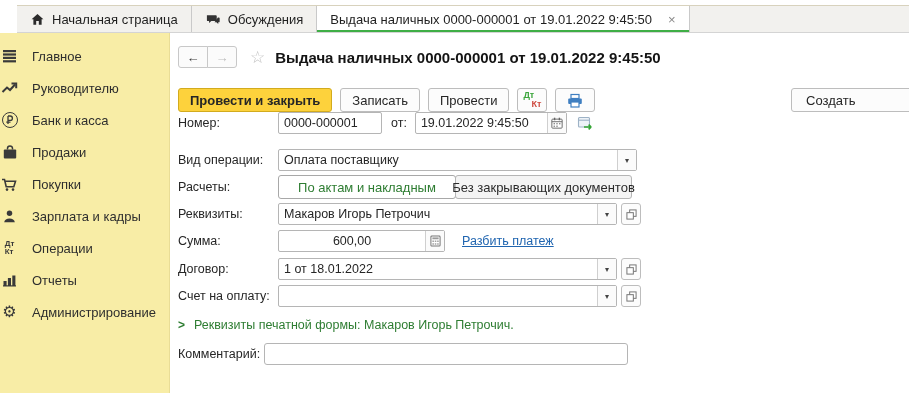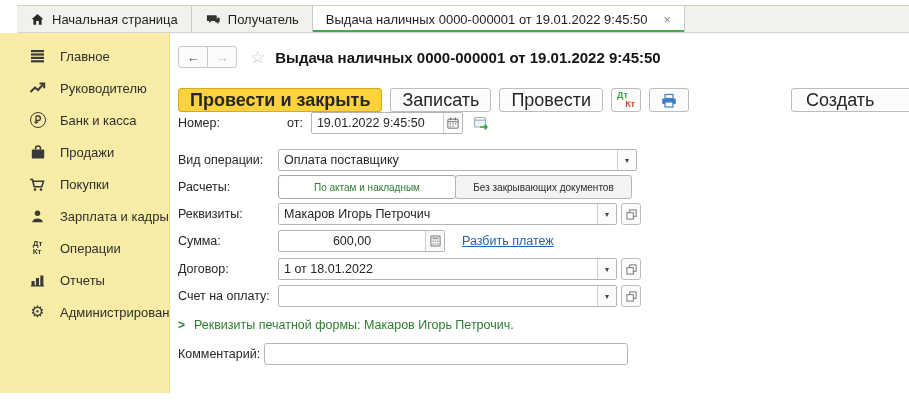--- a/index.html
+++ b/index.html
@@ -13,21 +13,21 @@
     display:flex;margin-left:17px; }
   .tab { display:flex; align-items:center; gap:7px; padding:0 13px;
     border-right:1px solid #c9c9c9; font-size:13px; color:#1f1f1f; white-space:nowrap; }
   .tab.active { background:#fff; box-shadow:inset 0 -2px 0 #3fae46; }
   .tabclose { margin-left:9px; color:#8a8a8a; font-size:13px; }
   .tabfill { flex:1; }
 
   
   .sidebar { position:absolute; top:33px; left:0; width:170px; height:360px;
     background:#f8eda6; border-right:1px solid #e9dd96; padding-top:7px; }
-  .sbitem { height:32px; display:flex; align-items:center; padding-left:28px;
+  .sbitem { height:32px; display:flex; align-items:center; padding-left:0;
     font-size:13px; color:#2e2e2e; }
   .sbicon { width:19px; height:19px; margin-right:13px; display:flex;
     align-items:center; justify-content:center; color:#3a3a3a; flex:none; }
   .rubcirc { width:16px; height:16px; border:1.4px solid #3a3a3a; border-radius:50%;
     display:flex; align-items:center; justify-content:center; }
   .dtkt-mini { font-size:8px; line-height:8px; font-weight:bold; color:#3a3a3a; }
   .dtkt-mini .l2 { text-align:right; }
   .gear-glyph { font-size:16px; line-height:16px; }
 
   
@@ -37,21 +37,21 @@
   .navbtn { width:30px; height:22px; border:1px solid #c8c8c8; background:#fbfbfb;
     display:flex; align-items:center; justify-content:center; font-size:13px; color:#3c3c3c; }
   .navbtn.back { border-radius:3px 0 0 3px; }
   .navbtn.fwd { border-radius:0 3px 3px 0; margin-left:-1px; color:#bdbdbd; }
   .star { margin-left:13px; font-size:17px; color:#c3c3c3; line-height:17px; }
   .doc-title { margin-left:10px; font-size:15px; font-weight:bold; color:#141414; white-space:nowrap; }
 
   .toolbar { position:absolute; left:8px; top:55px; width:731px; height:24px;
     display:flex; align-items:center; gap:8px; }
   .btn { height:24px; border:1px solid #bdbdbd; border-radius:3px; background:#fcfcfc;
-    font-size:18px; color:#262626; display:flex; align-items:center; justify-content:center;
+    font-size:13px; color:#262626; display:flex; align-items:center; justify-content:center;
     padding:7px 11px; white-space:nowrap; }
   .btn.primary { background:#fdd23c; border-color:#d2ab1e; font-weight:bold; }
   .btn.dtkt { padding:2px 5px; flex-direction:column; align-items:stretch;
     line-height:9px; font-size:9px; font-weight:bold; width:30px; }
   .btn.dtkt .dt { color:#3aa53a; text-align:left; }
   .btn.dtkt .kt { color:#cf4a40; text-align:right; }
   .btn.print { gap:7px; }
   .btn.create { position:absolute; left:613px; top:0; width:240px;
     justify-content:flex-start; padding-left:14px; }
 
@@ -63,21 +63,21 @@
     display:flex; align-items:center; }
   .field .val { padding:0 5px; flex:1; overflow:hidden; }
   .field .val.right { text-align:center; }
   .seg { width:19px; align-self:stretch; border-left:1px solid #cfcfcf; background:#fbfbfb;
     display:flex; align-items:center; justify-content:center; color:#555; flex:none; }
   .seg.dd { font-size:8px; color:#444; }
   .xbtn { width:20px; height:22px; border:1px solid #bdbdbd; border-radius:3px;
     background:#fcfcfc; margin-left:4px; display:flex; align-items:center; justify-content:center; }
   .mid-lbl { margin:0 8px 0 9px; }
   .tgl { height:24px; display:flex; align-items:center; justify-content:center;
-    font-size:10px; border:1px solid #b5b5b5; border-radius:3px; background:#f4f4f4; color:#2b2b2b; }
+    font-size:13px; border:1px solid #b5b5b5; border-radius:3px; background:#f4f4f4; color:#2b2b2b; }
   .tgl.on { background:#fff; color:#2e7d32; border-color:#a8a8a8; }
   .link { margin-left:17px; color:#2065b0; text-decoration:underline; font-size:12.5px; }
   .expander { color:#2e7d32; display:flex; align-items:center; gap:9px; font-size:12.5px; }
   .chev { font-weight:bold; font-size:12px; }
   .greenico { margin-left:10px; display:flex; align-items:center; }
 
   svg { display:block; }
 </style>
 </head>
 <body>
@@ -92,21 +92,21 @@
       </span>
       <span>Начальная страница</span>
     </div>
     <div class="tab">
       <span class="sbicon" style="margin:0;width:16px;height:15px;">
         <svg width="16" height="15" viewBox="0 0 16 16">
           <path d="M1.5 3.5 h9.5 a1 1 0 0 1 1 1 v4.2 a1 1 0 0 1 -1 1 H6.2 L3.8 11.8 V9.7 H2.5 a1 1 0 0 1 -1 -1 z" fill="#333"></path>
           <path d="M13.2 5.8 h1 a.9.9 0 0 1 .9.9 v3.4 a.9.9 0 0 1 -.9.9 h-.6 v1.7 l-2-1.7 h-2" fill="#333"></path>
         </svg>
       </span>
-      <span>Получатель</span>
+      <span>Обсуждения</span>
     </div>
     <div class="tab active">
       <span>Выдача наличных 0000-000001 от 19.01.2022 9:45:50</span>
       <span class="tabclose">×</span>
     </div>
     <div class="tabfill"></div>
   </div>
 </div>
 
 <div class="sidebar">
@@ -227,20 +227,23 @@
         </svg>
       </span>
     </div>
     <div class="btn create">
       <span>Создать</span>
     </div>
   </div>
 
   <div class="row" style="top:79px;">
     <span class="lbl">Номер:</span>
+    <div class="field" style="width:104px;">
+      <span class="val">0000-000001</span>
+    </div>
     <span class="mid-lbl">от:</span>
     <div class="field" style="width:152px;">
       <span class="val">19.01.2022 9:45:50</span>
       <span class="seg">
         <svg width="12" height="12" viewBox="0 0 14 14">
             <rect x="1" y="2.5" width="12" height="10.5" rx="1" fill="#fff" stroke="#666" stroke-width="1.1"></rect>
             <line x1="1" y1="5.5" x2="13" y2="5.5" stroke="#666" stroke-width="1.1"></line>
             <rect x="3.4" y="0.8" width="1.6" height="3" fill="#666"></rect>
             <rect x="9" y="0.8" width="1.6" height="3" fill="#666"></rect>
             <g fill="#888">

